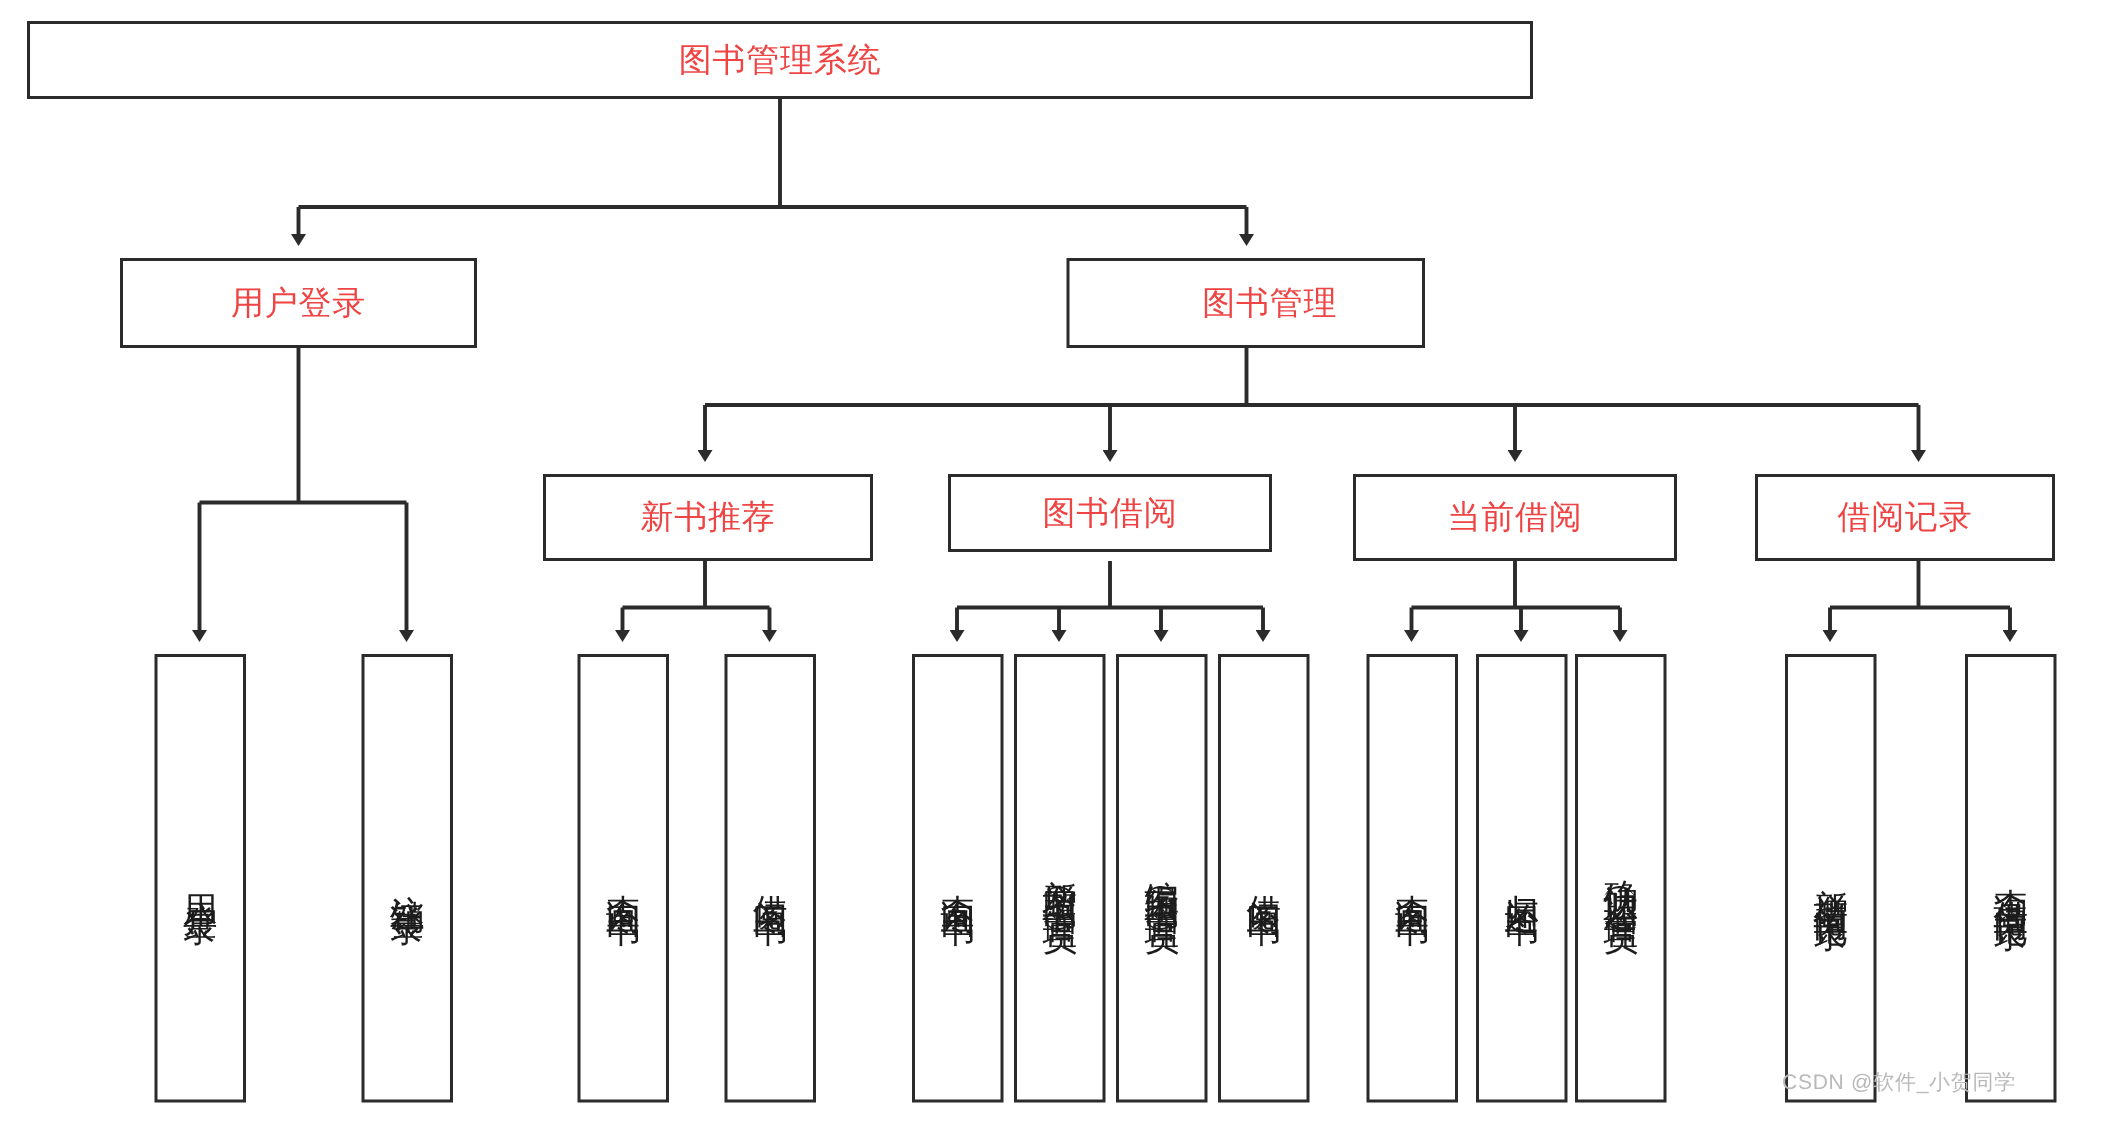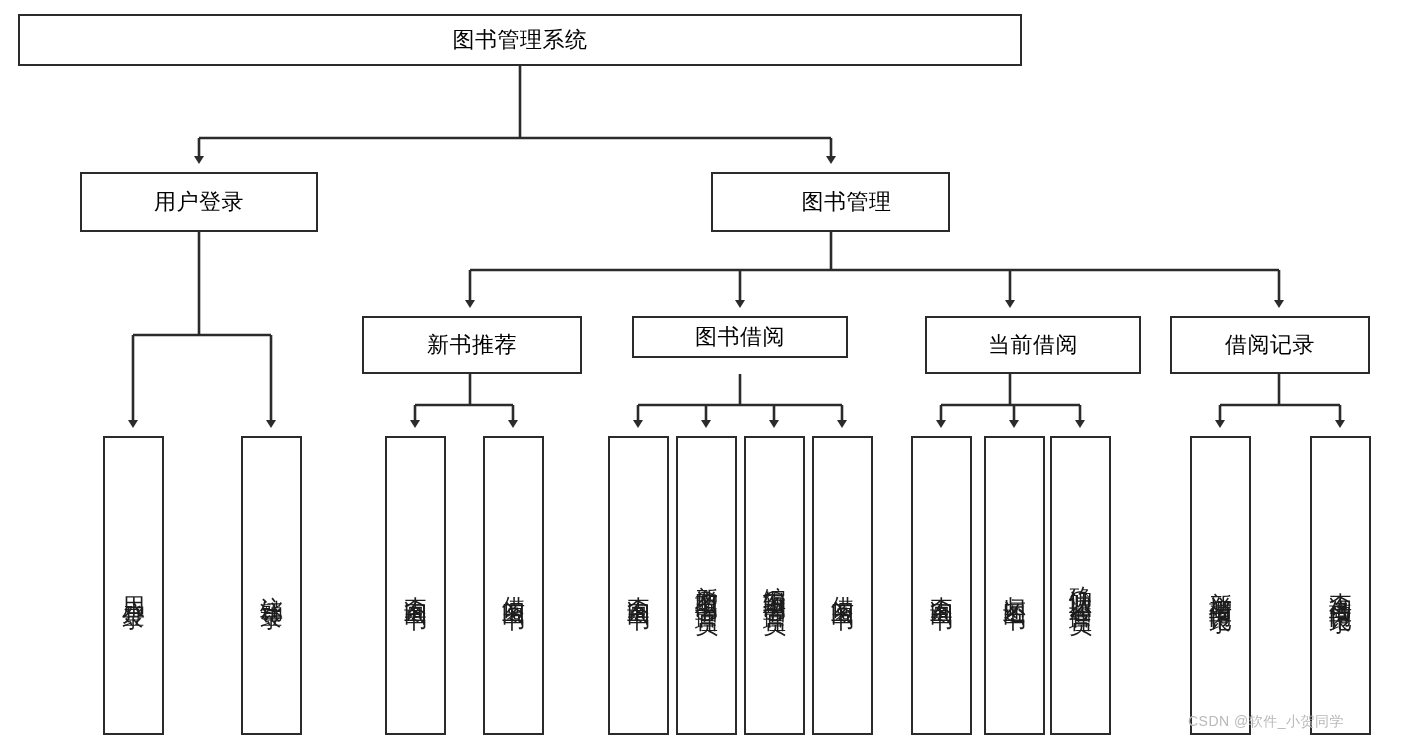--- a/index.html
+++ b/index.html
@@ -31,21 +31,21 @@
     box-sizing: border-box;
     background: #ffffff;
     border: 2.5px solid #2b2b2b;
     display: flex;
     align-items: center;
     justify-content: center;
     overflow: hidden;
   }
   .node-label-h {
     font-size: 22px;
-    color: #000000;
+    color: #ef4444;
     letter-spacing: 0.5px;
     line-height: 1.1;
     white-space: nowrap;
   }
   .node-label-v {
     font-size: 23px;
     color: #1c1c1c;
     writing-mode: vertical-rl;
     text-orientation: upright;
     letter-spacing: 4px;
@@ -126,24 +126,24 @@
   <div class="node-box" style="left:80px; top:172px; width:238px; height:60px;">
     <span class="node-label-h">用户登录</span>
   </div>
   <div class="node-box" style="left:711px; top:172px; width:239px; height:60px;padding-left:32px;">
     <span class="node-label-h">图书管理</span>
   </div>
 
   <div class="node-box" style="left:362px; top:316px; width:220px; height:58px;">
     <span class="node-label-h">新书推荐</span>
   </div>
-  <div class="node-box" style="left:632px; top:316px; width:216px; height:42px;align-items:center;">
+  <div class="node-box" style="left:632px; top:316px; width:216px; height:52px;align-items:center;">
     <span class="node-label-h">图书借阅</span>
   </div>
-  <div class="node-box" style="left:902px; top:316px; width:216px; height:58px;margin-left:23px;">
+  <div class="node-box" style="left:902px; top:316px; width:216px; height:58px;">
     <span class="node-label-h">当前借阅</span>
   </div>
   <div class="node-box" style="left:1170px; top:316px; width:200px; height:58px;">
     <span class="node-label-h">借阅记录</span>
   </div>
 
   <div class="node-box" style="left:103px; top:436px; width:61px; height:299px;">
     <span class="node-label-v">用户登录</span>
   </div>
   <div class="node-box" style="left:241px; top:436px; width:61px; height:299px;">

